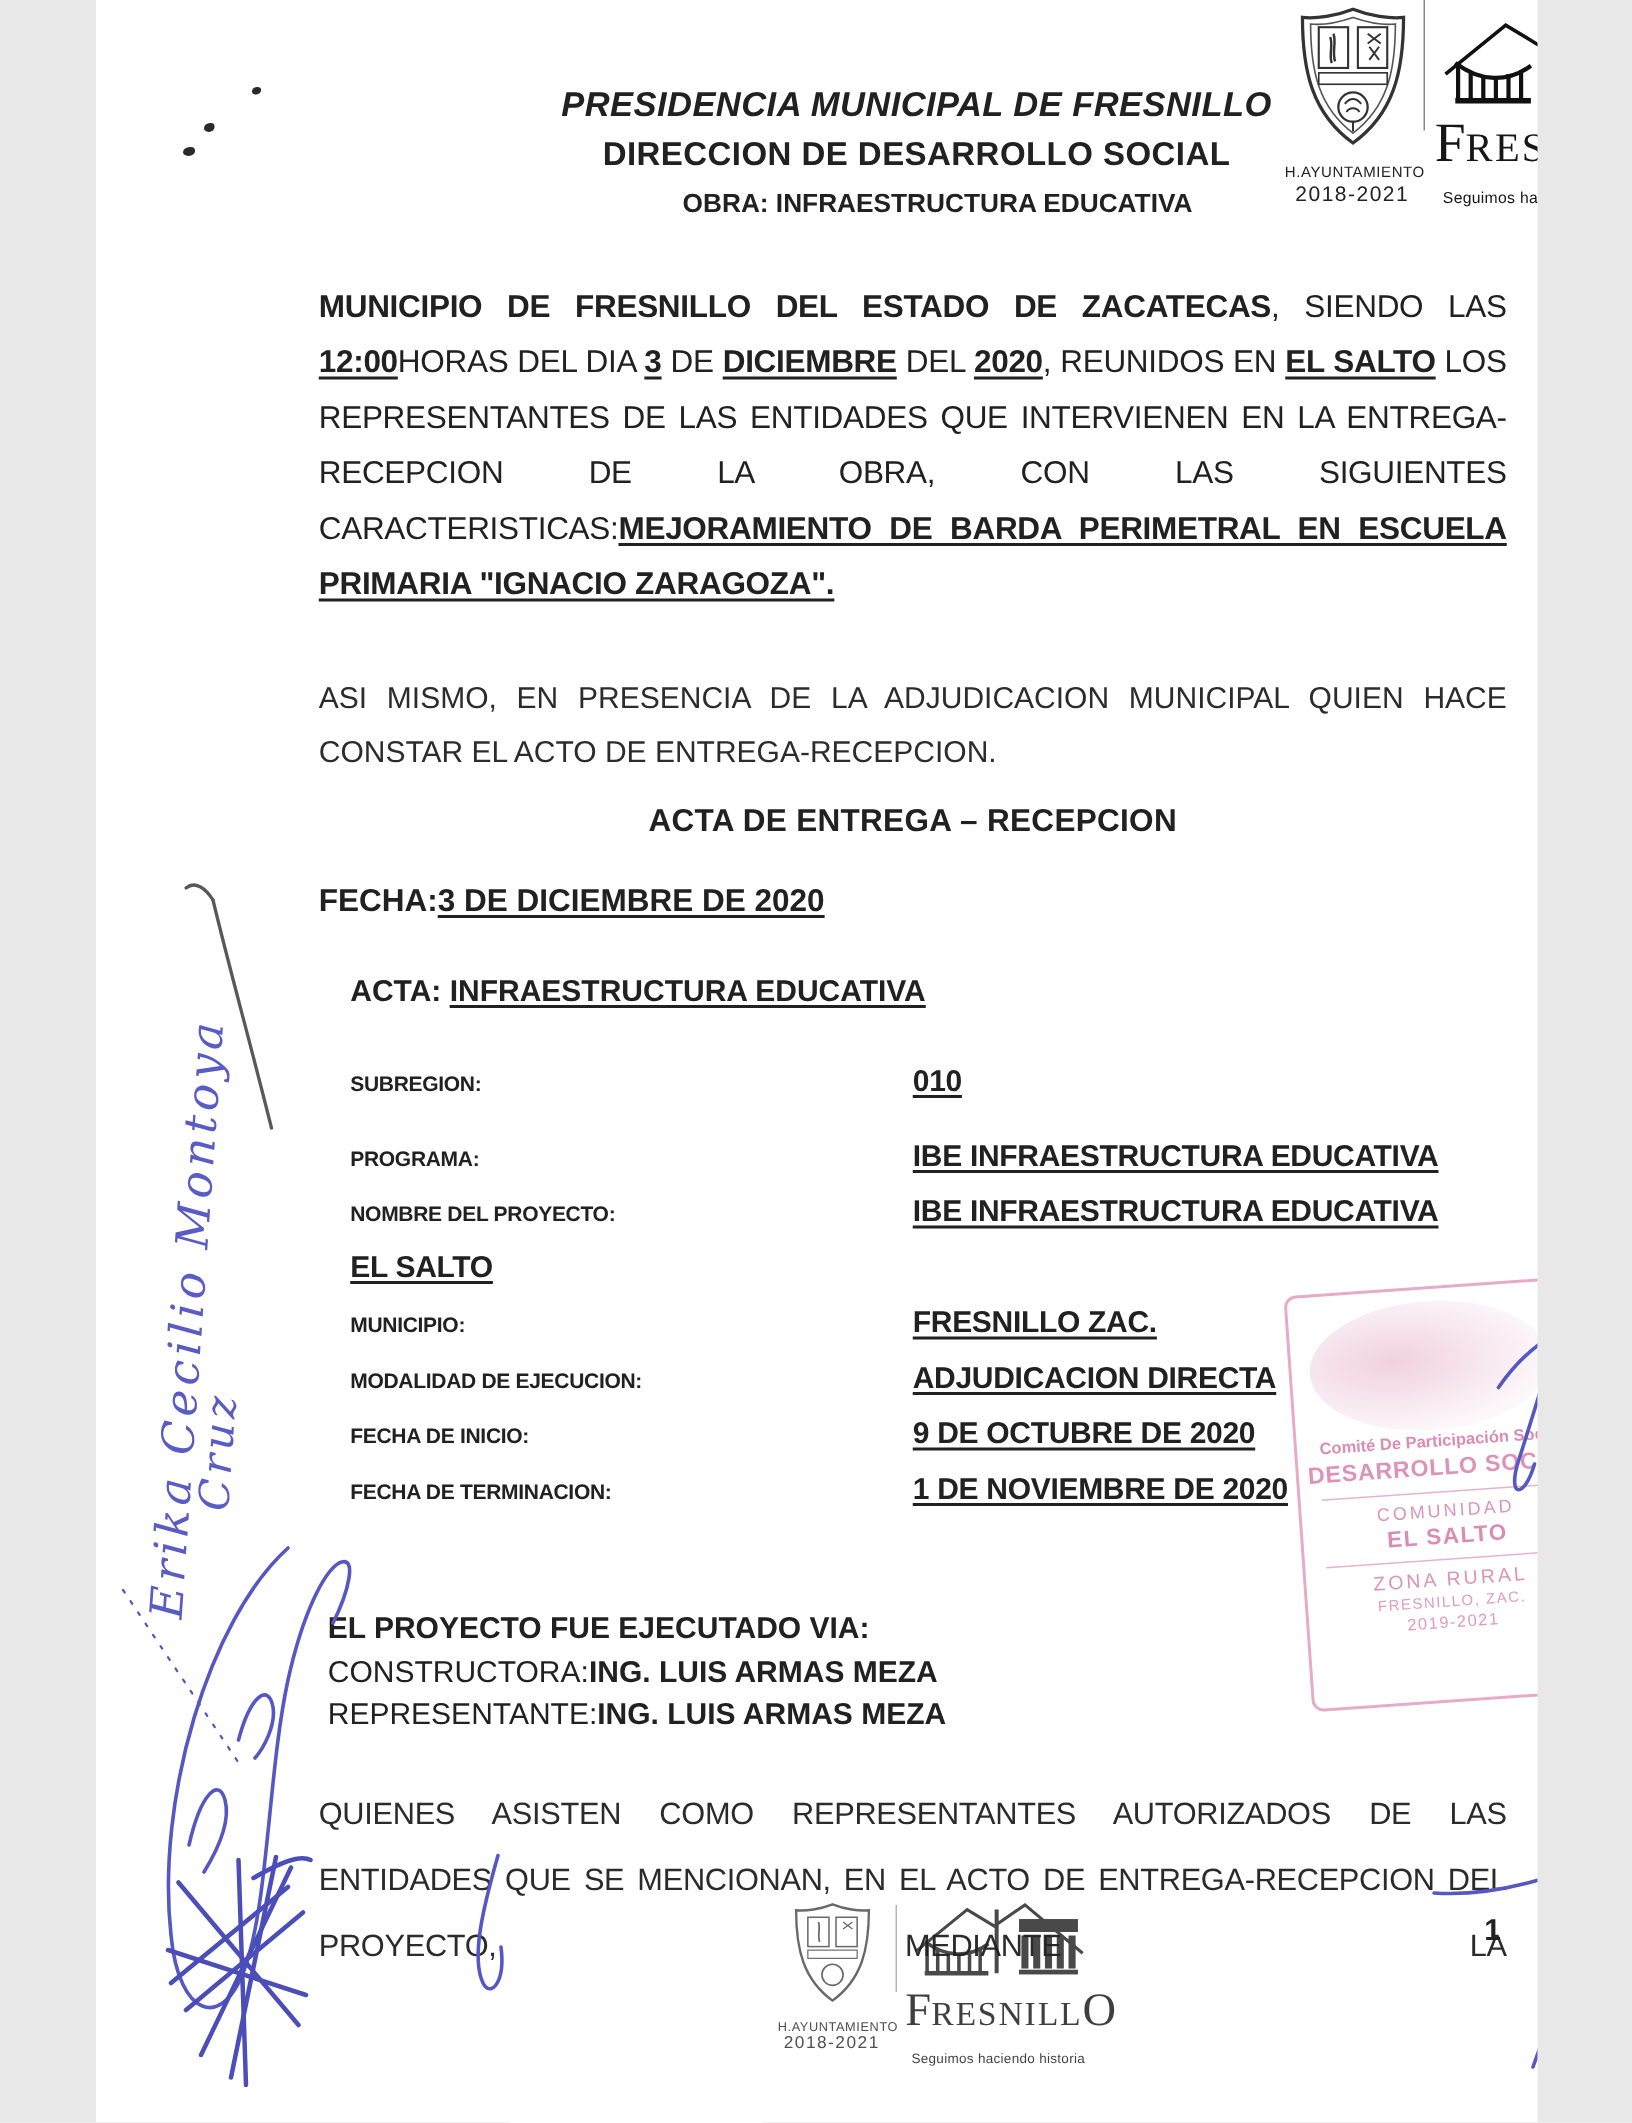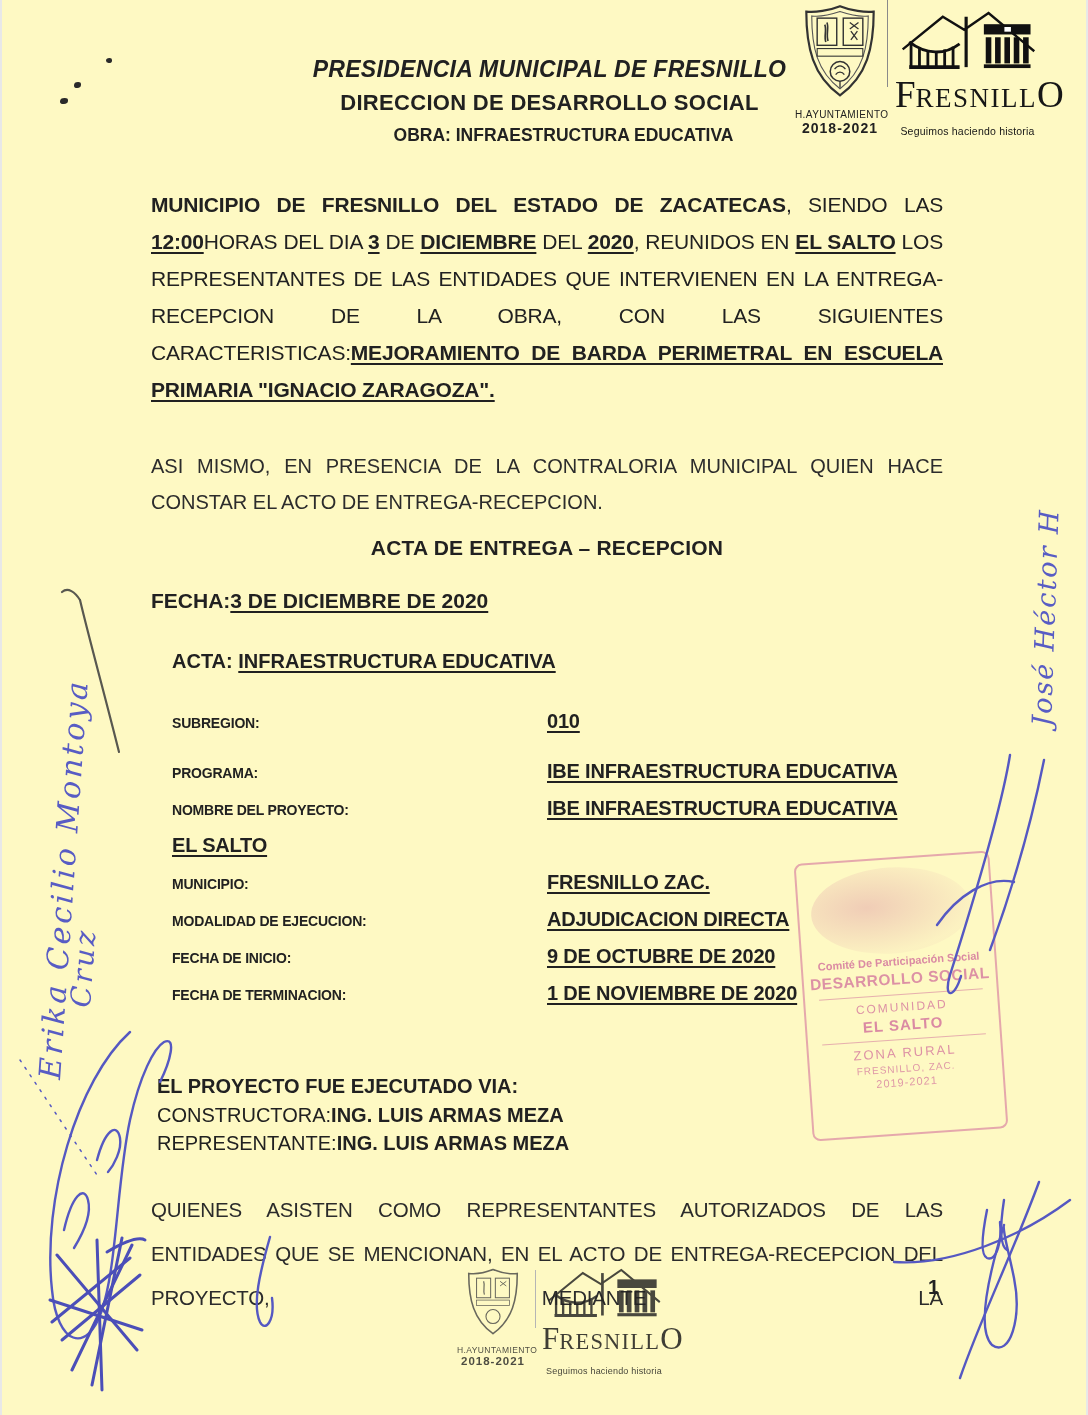--- a/index.html
+++ b/index.html
@@ -1,35 +1,35 @@
 <!DOCTYPE html>
 <html><head>
 <meta charset="utf-8">
 <style>
   html,body{margin:0;padding:0;background:#e8e8e8;}
   .page{
-    position:relative; width:1084px; height:1415px; margin:0 auto;
-    background:#fef9c3; overflow:hidden;
+    position:relative; width:961px; height:1415px; margin:0 auto;
+    background:#ffffff; overflow:hidden;
     font-family:"Liberation Sans", sans-serif; color:#212121;
   }
   .b{font-weight:bold;}
   .u{text-decoration:underline; text-decoration-thickness:2px; text-underline-offset:3px;}
 
   
   .hdr-titles{position:absolute; left:300px; top:56px; width:495px; text-align:center;}
   .hdr-l1{font-size:23px; font-weight:bold; font-style:italic; letter-spacing:.3px;}
   .hdr-l2{font-size:22px; font-weight:bold; margin-top:7px; letter-spacing:.3px;}
   .hdr-l3{font-size:17.5px; font-weight:bold; margin-top:9px; margin-left:28px;}
 
   
   .logo-seal{position:absolute; text-align:center; color:#222;}
   .logo-seal.top{left:793px; top:4px; width:90px;}
   .logo-seal.bottom{left:455px; top:1268px; width:72px; opacity:.8; filter:grayscale(25%);}
   .seal-cap1{font-size:10px; letter-spacing:.4px; margin-top:1px;}
-  .seal-cap2{font-size:14px; font-weight:bold; letter-spacing:1px;}
+  .seal-cap2{font-size:14px; font-weight:normal; letter-spacing:1px;}
   .logo-seal.bottom .seal-cap1{font-size:8.5px;}
   .logo-seal.bottom .seal-cap2{font-size:11.5px;}
 
   .logo-fres{position:absolute; text-align:center; color:#161616;}
   .logo-fres.top{left:893px; top:8px; width:145px;}
   .logo-fres.bottom{left:540px; top:1266px; width:124px; opacity:.82; filter:grayscale(25%);}
   .brand{font-family:"Liberation Serif", serif; line-height:1; white-space:nowrap; margin-top:-2px;}
   .brand .big{font-size:37px;}
   .brand .mid{font-size:27px; letter-spacing:1.5px;}
   .logo-fres.bottom .brand .big{font-size:31px;}
@@ -143,21 +143,21 @@
         <rect x="92" y="60" width="50" height="4" fill="#111"></rect>
         <rect x="114" y="20" width="7" height="5" fill="#fff"></rect>
       </svg>
     </span>
     <div class="brand"><span class="big">F</span><span class="mid">RESNILL</span><span class="big">O</span></div>
     <div class="tagline">Seguimos haciendo historia</div>
   </div>
 
   <div class="para intro"><span class="b">MUNICIPIO DE FRESNILLO DEL ESTADO DE ZACATECAS</span><span>, SIENDO LAS </span><span class="b u">12:00</span><span>HORAS DEL DIA </span><span class="b u">3</span><span> DE </span><span class="b u">DICIEMBRE</span><span> DEL </span><span class="b u">2020</span><span>, REUNIDOS EN </span><span class="b u">EL SALTO</span><span> LOS REPRESENTANTES DE LAS ENTIDADES QUE INTERVIENEN EN LA ENTREGA-RECEPCION DE LA OBRA, CON LAS SIGUIENTES CARACTERISTICAS:</span><span class="b u">MEJORAMIENTO DE BARDA PERIMETRAL EN ESCUELA PRIMARIA "IGNACIO ZARAGOZA".</span></div>
 
-  <div class="para asimismo">ASI MISMO, EN PRESENCIA DE LA CONTRALORIA MUNICIPAL QUIEN HACE CONSTAR EL ACTO DE ENTREGA-RECEPCION.</div>
+  <div class="para asimismo">ASI MISMO, EN PRESENCIA DE LA ADJUDICACION MUNICIPAL QUIEN HACE CONSTAR EL ACTO DE ENTREGA-RECEPCION.</div>
 
   <div class="para acta">ACTA DE ENTREGA – RECEPCION</div>
 
   <div class="para fecha"><span>FECHA:</span><span class="u">3 DE DICIEMBRE DE 2020</span></div>
 
   <div class="obra"><span>ACTA: </span><span class="u">INFRAESTRUCTURA EDUCATIVA</span></div>
 
   <div class="fields">
     <div class="frow">
         <div class="flabel">SUBREGION:</div>

